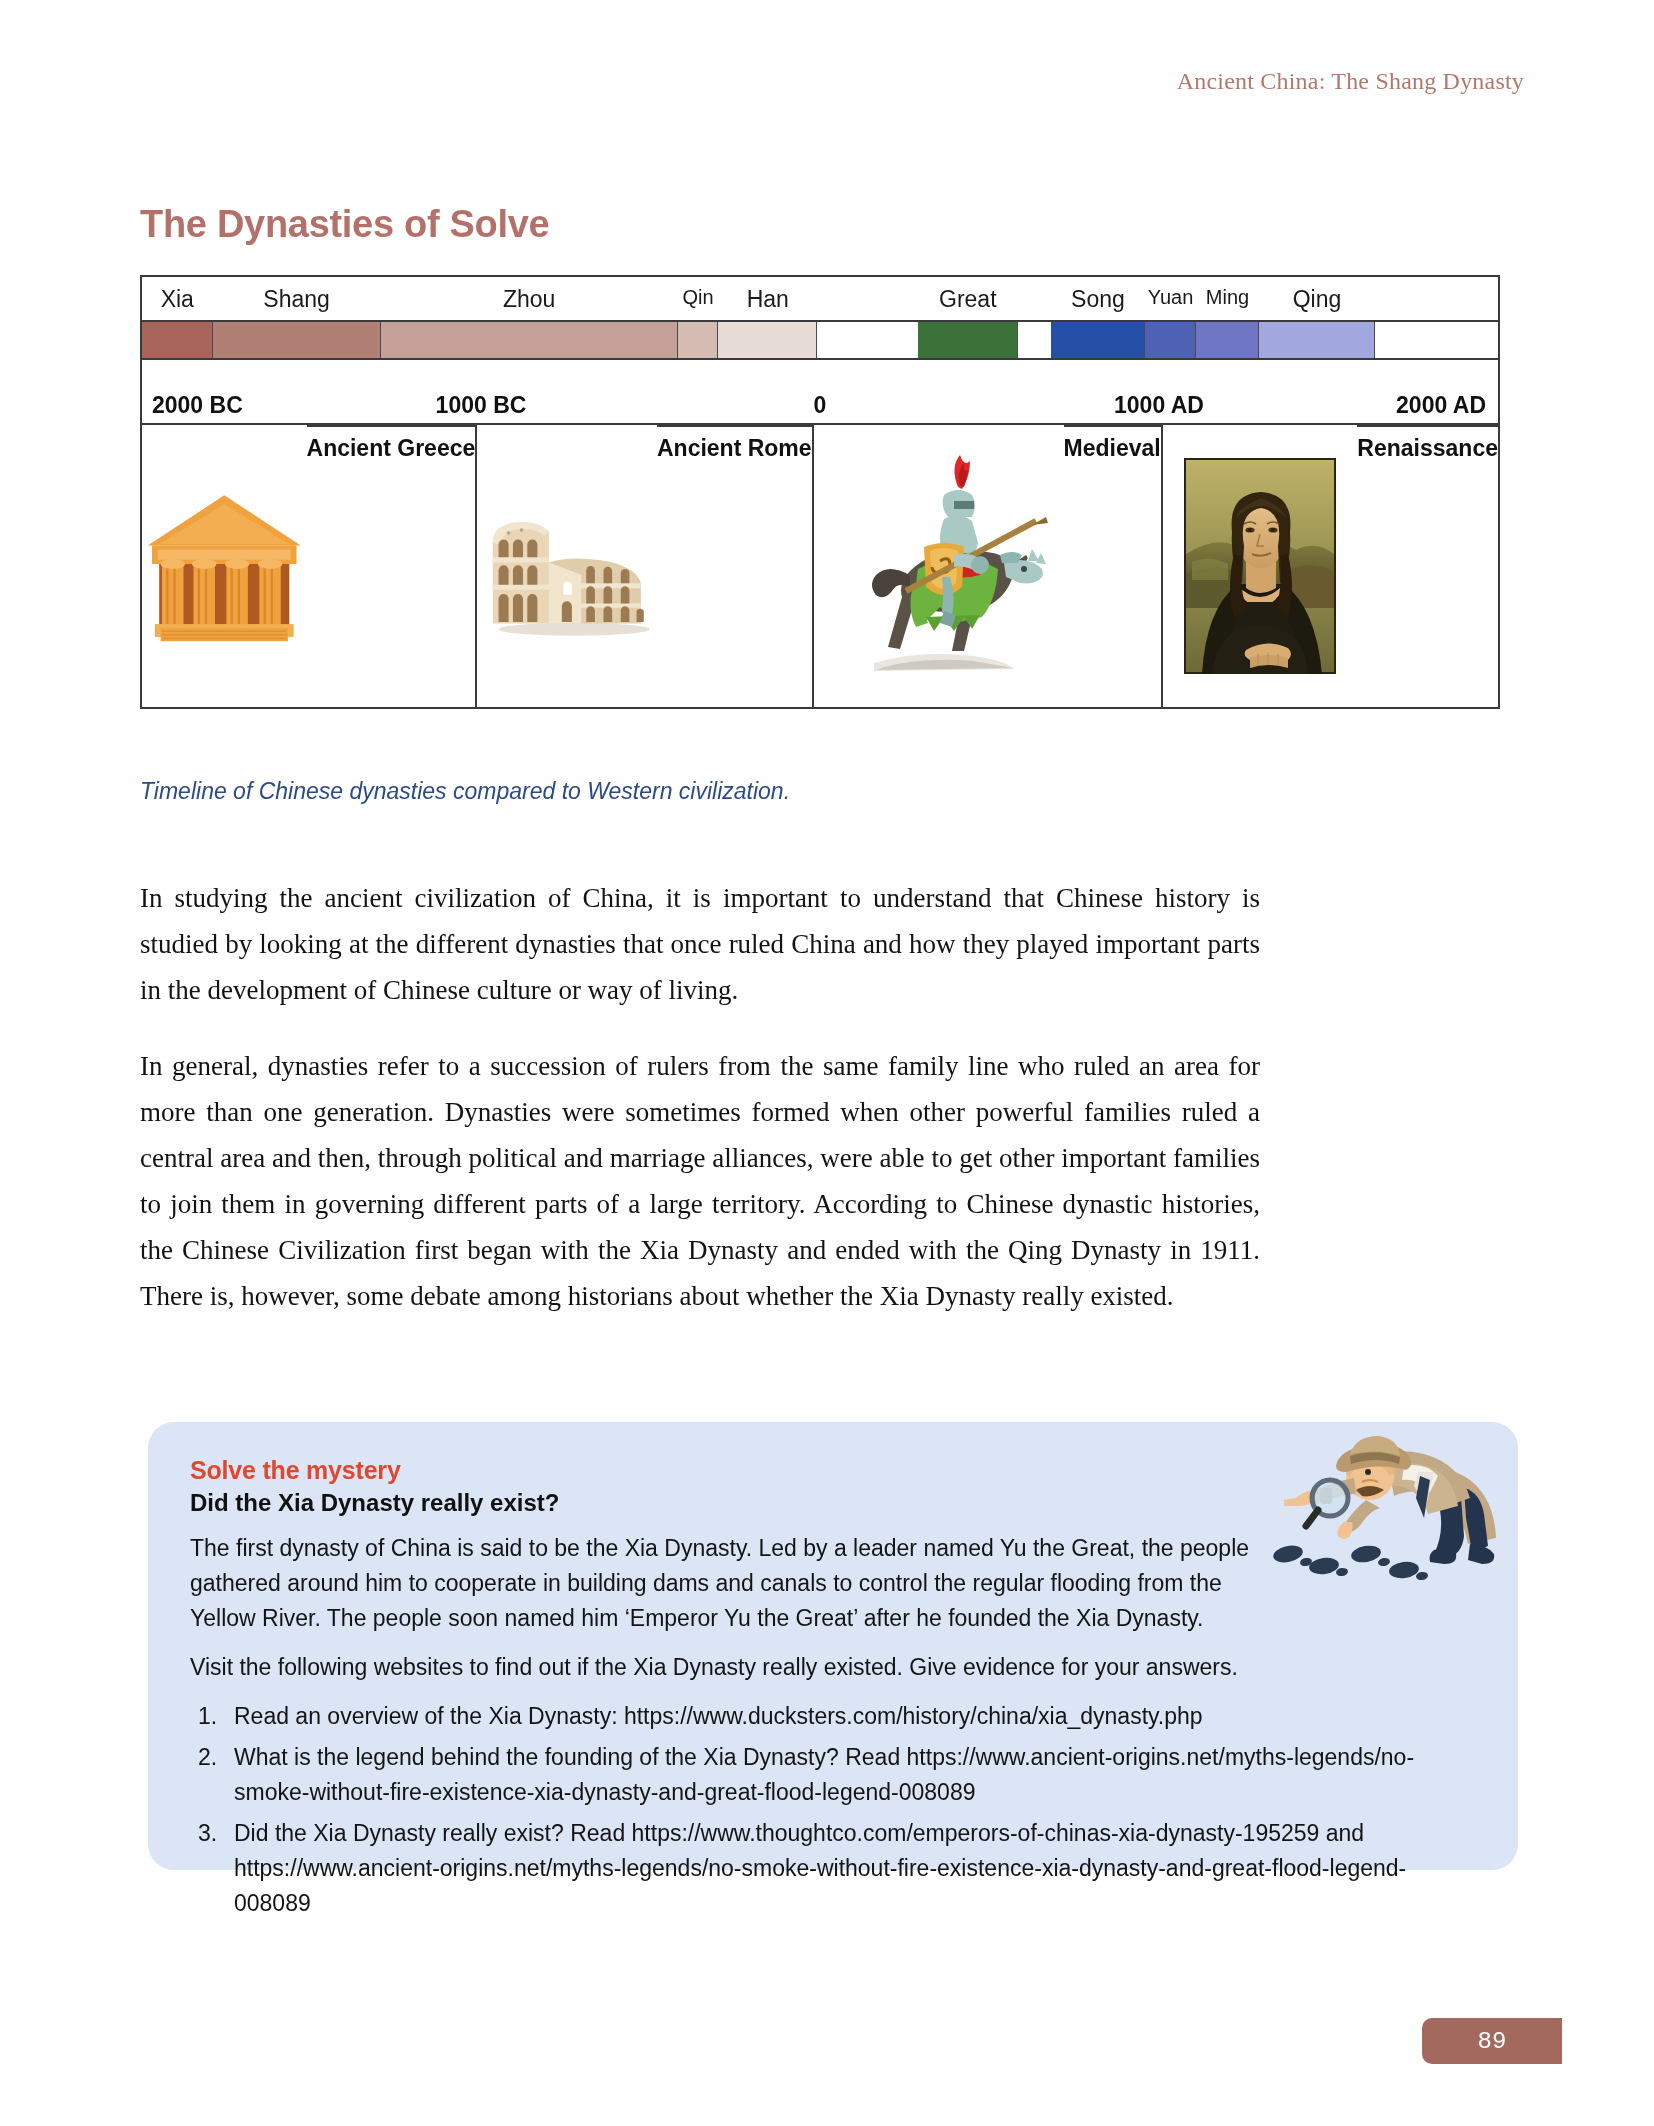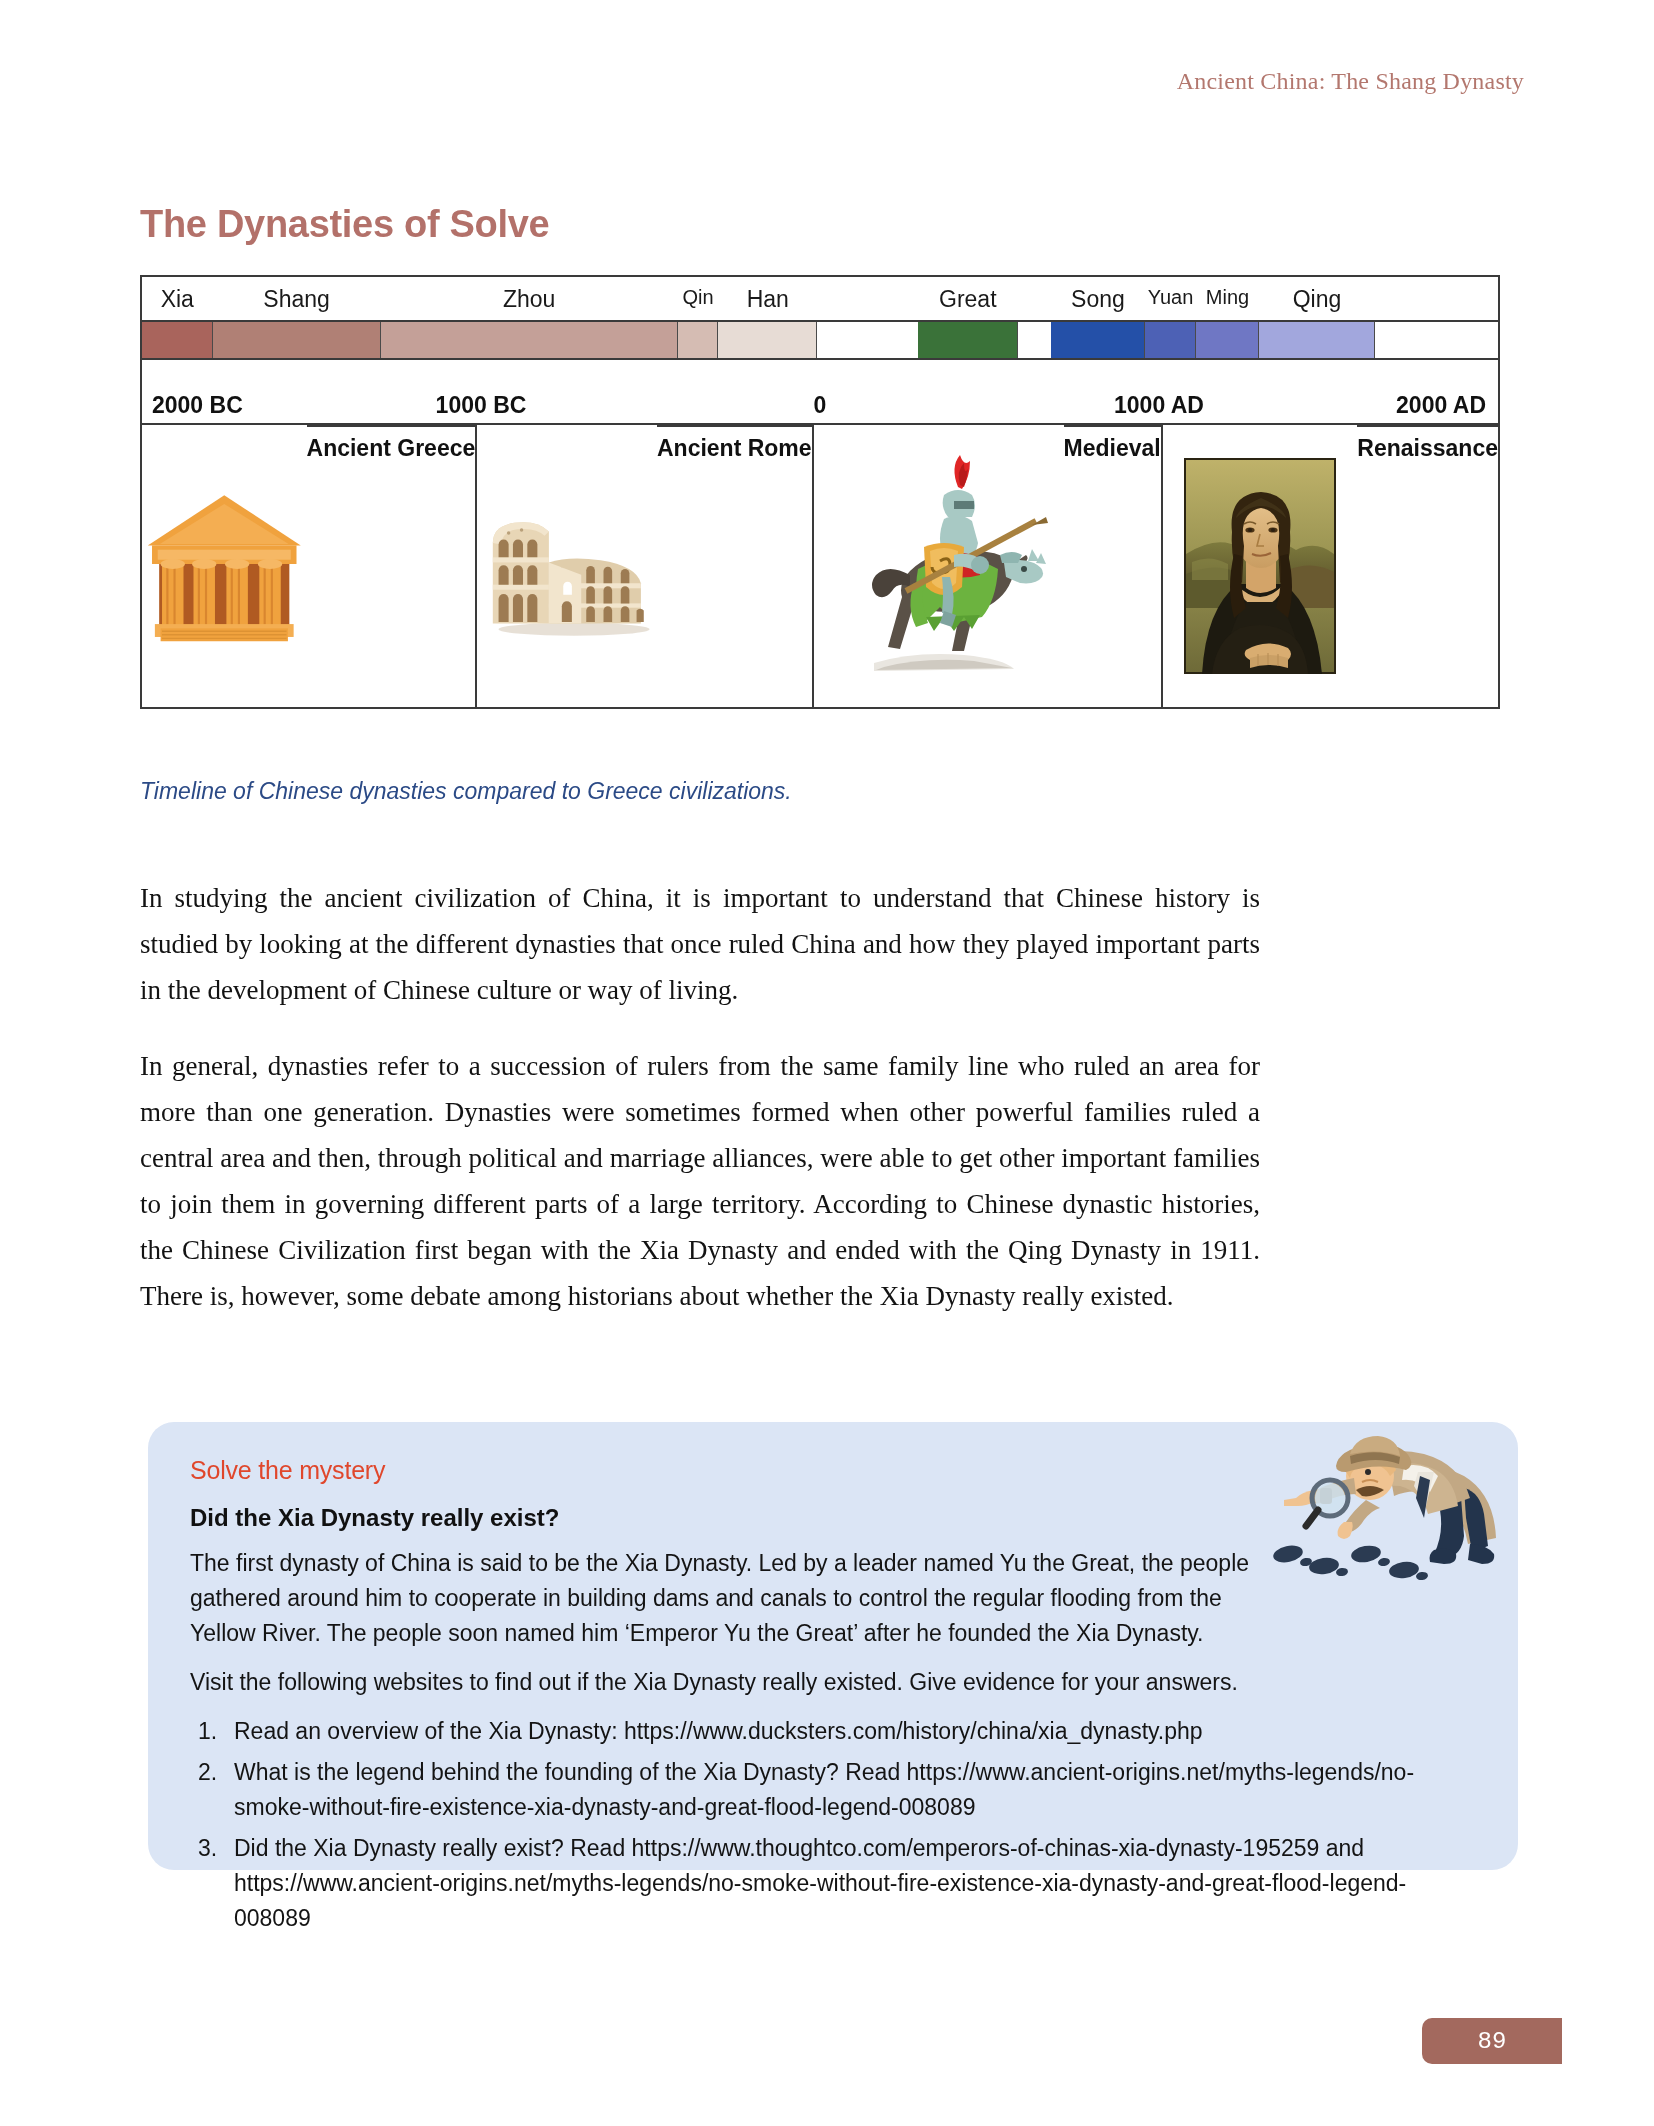--- a/index.html
+++ b/index.html
@@ -155,23 +155,23 @@
     left: 148px;
     top: 1422px;
     width: 1370px;
     height: 448px;
     background: #dbe5f5;
     border-radius: 26px;
     padding: 34px 42px 0 42px;
   }
   .mystery-kicker {
     font-size: 25px;
-    font-weight: normal;
+    font-weight: bold;
     color: #e0472c;
-    margin-bottom: 19px;
+    margin-bottom: 4px;
     letter-spacing: -0.2px;
   }
   .mystery-question {
     font-size: 24px;
     font-weight: bold;
     color: #111;
     margin-bottom: 14px;
   }
   .mystery-para {
     font-size: 23px;
@@ -468,21 +468,21 @@
             <line x1="94" y1="196" x2="94" y2="208"></line>
           </g>
         </svg>
       </div>
       <div class="tl-cell-label">Renaissance</div>
     </div>
 
   </div>
 </div>
 
-<div class="caption">Timeline of Chinese dynasties compared to Greece civilizations.</div>
+<div class="caption">Timeline of Chinese dynasties compared to Western civilization.</div>
 
 <div class="body-copy">
   <p>In studying the ancient civilization of China, it is important to understand that Chinese history is studied by looking at the different dynasties that once ruled China and how they played important parts in the development of Chinese culture or way of living.</p>
   <p>In general, dynasties refer to a succession of rulers from the same family line who ruled an area for more than one generation. Dynasties were sometimes formed when other powerful families ruled a central area and then, through political and marriage alliances, were able to get other important families to join them in governing different parts of a large territory. According to Chinese dynastic histories, the Chinese Civilization first began with the Xia Dynasty and ended with the Qing Dynasty in 1911. There is, however, some debate among historians about whether the Xia Dynasty really existed.</p>
 </div>
 
 <div class="mystery-box">
   <div class="mystery-kicker">Solve the mystery</div>
   <div class="mystery-question">Did the Xia Dynasty really exist?</div>
   <p class="mystery-para">The first dynasty of China is said to be the Xia Dynasty. Led by a leader named Yu the Great, the people gathered around him to cooperate in building dams and canals to control the regular flooding from the Yellow River. The people soon named him ‘Emperor Yu the Great’ after he founded the Xia Dynasty.</p>

